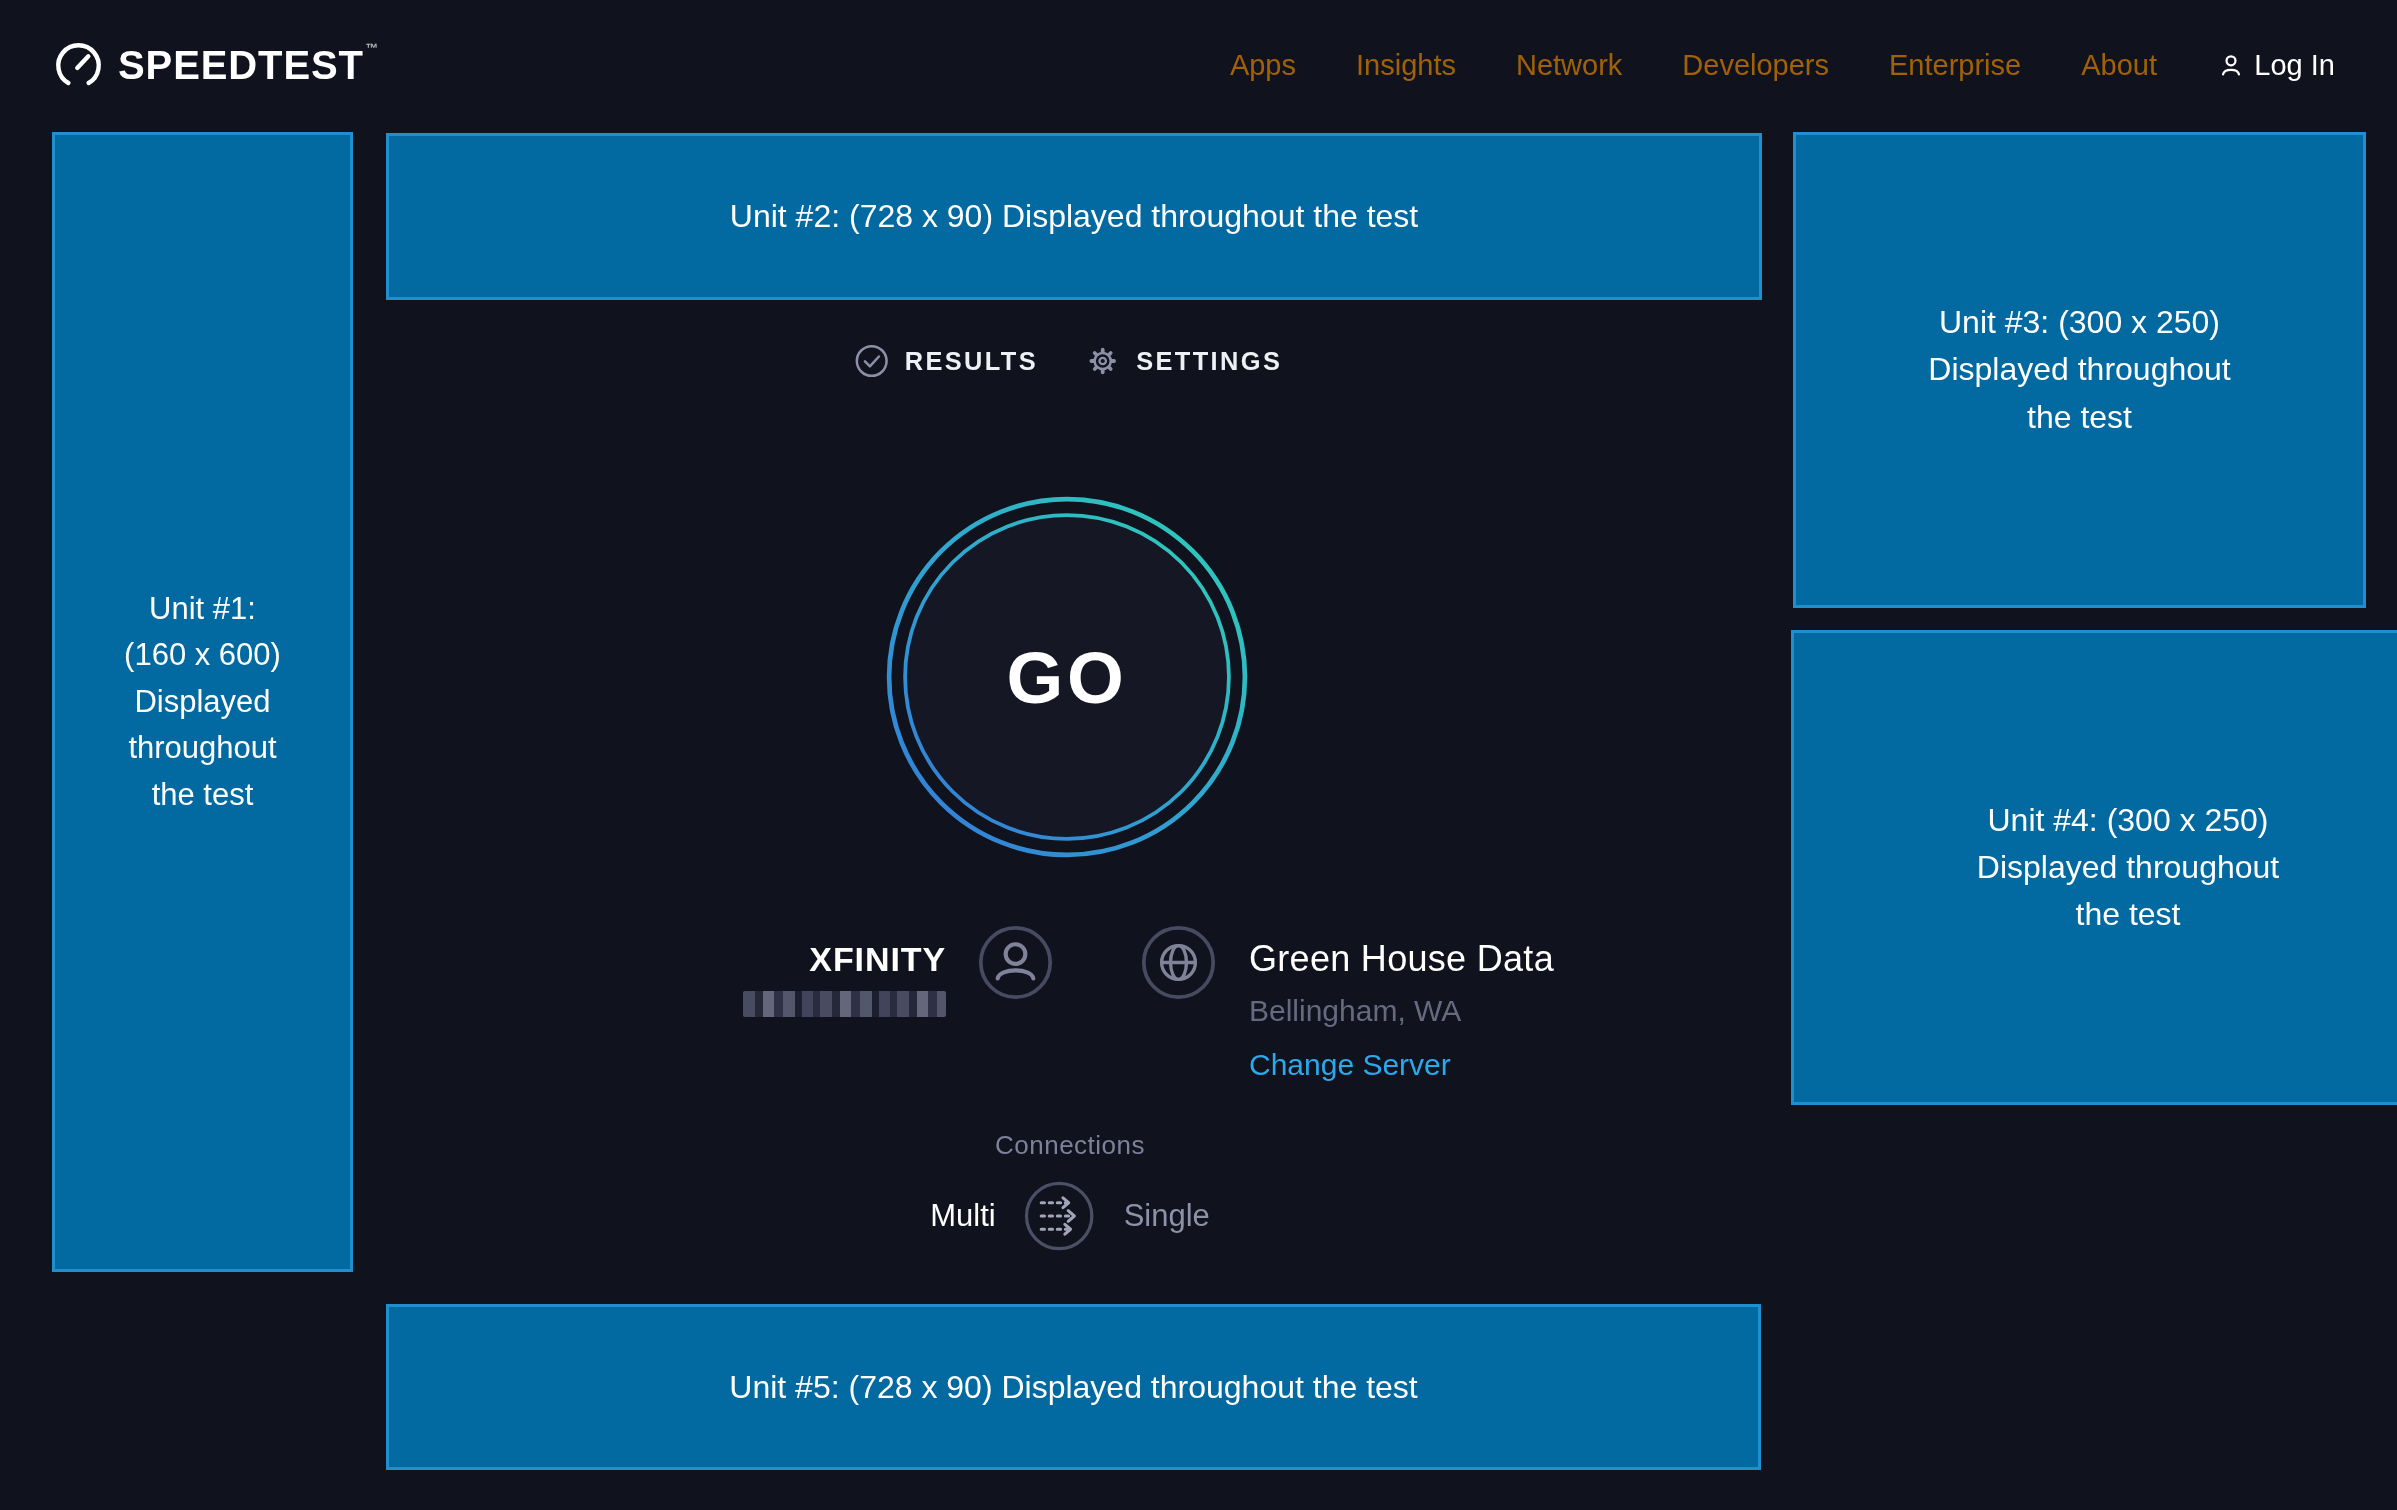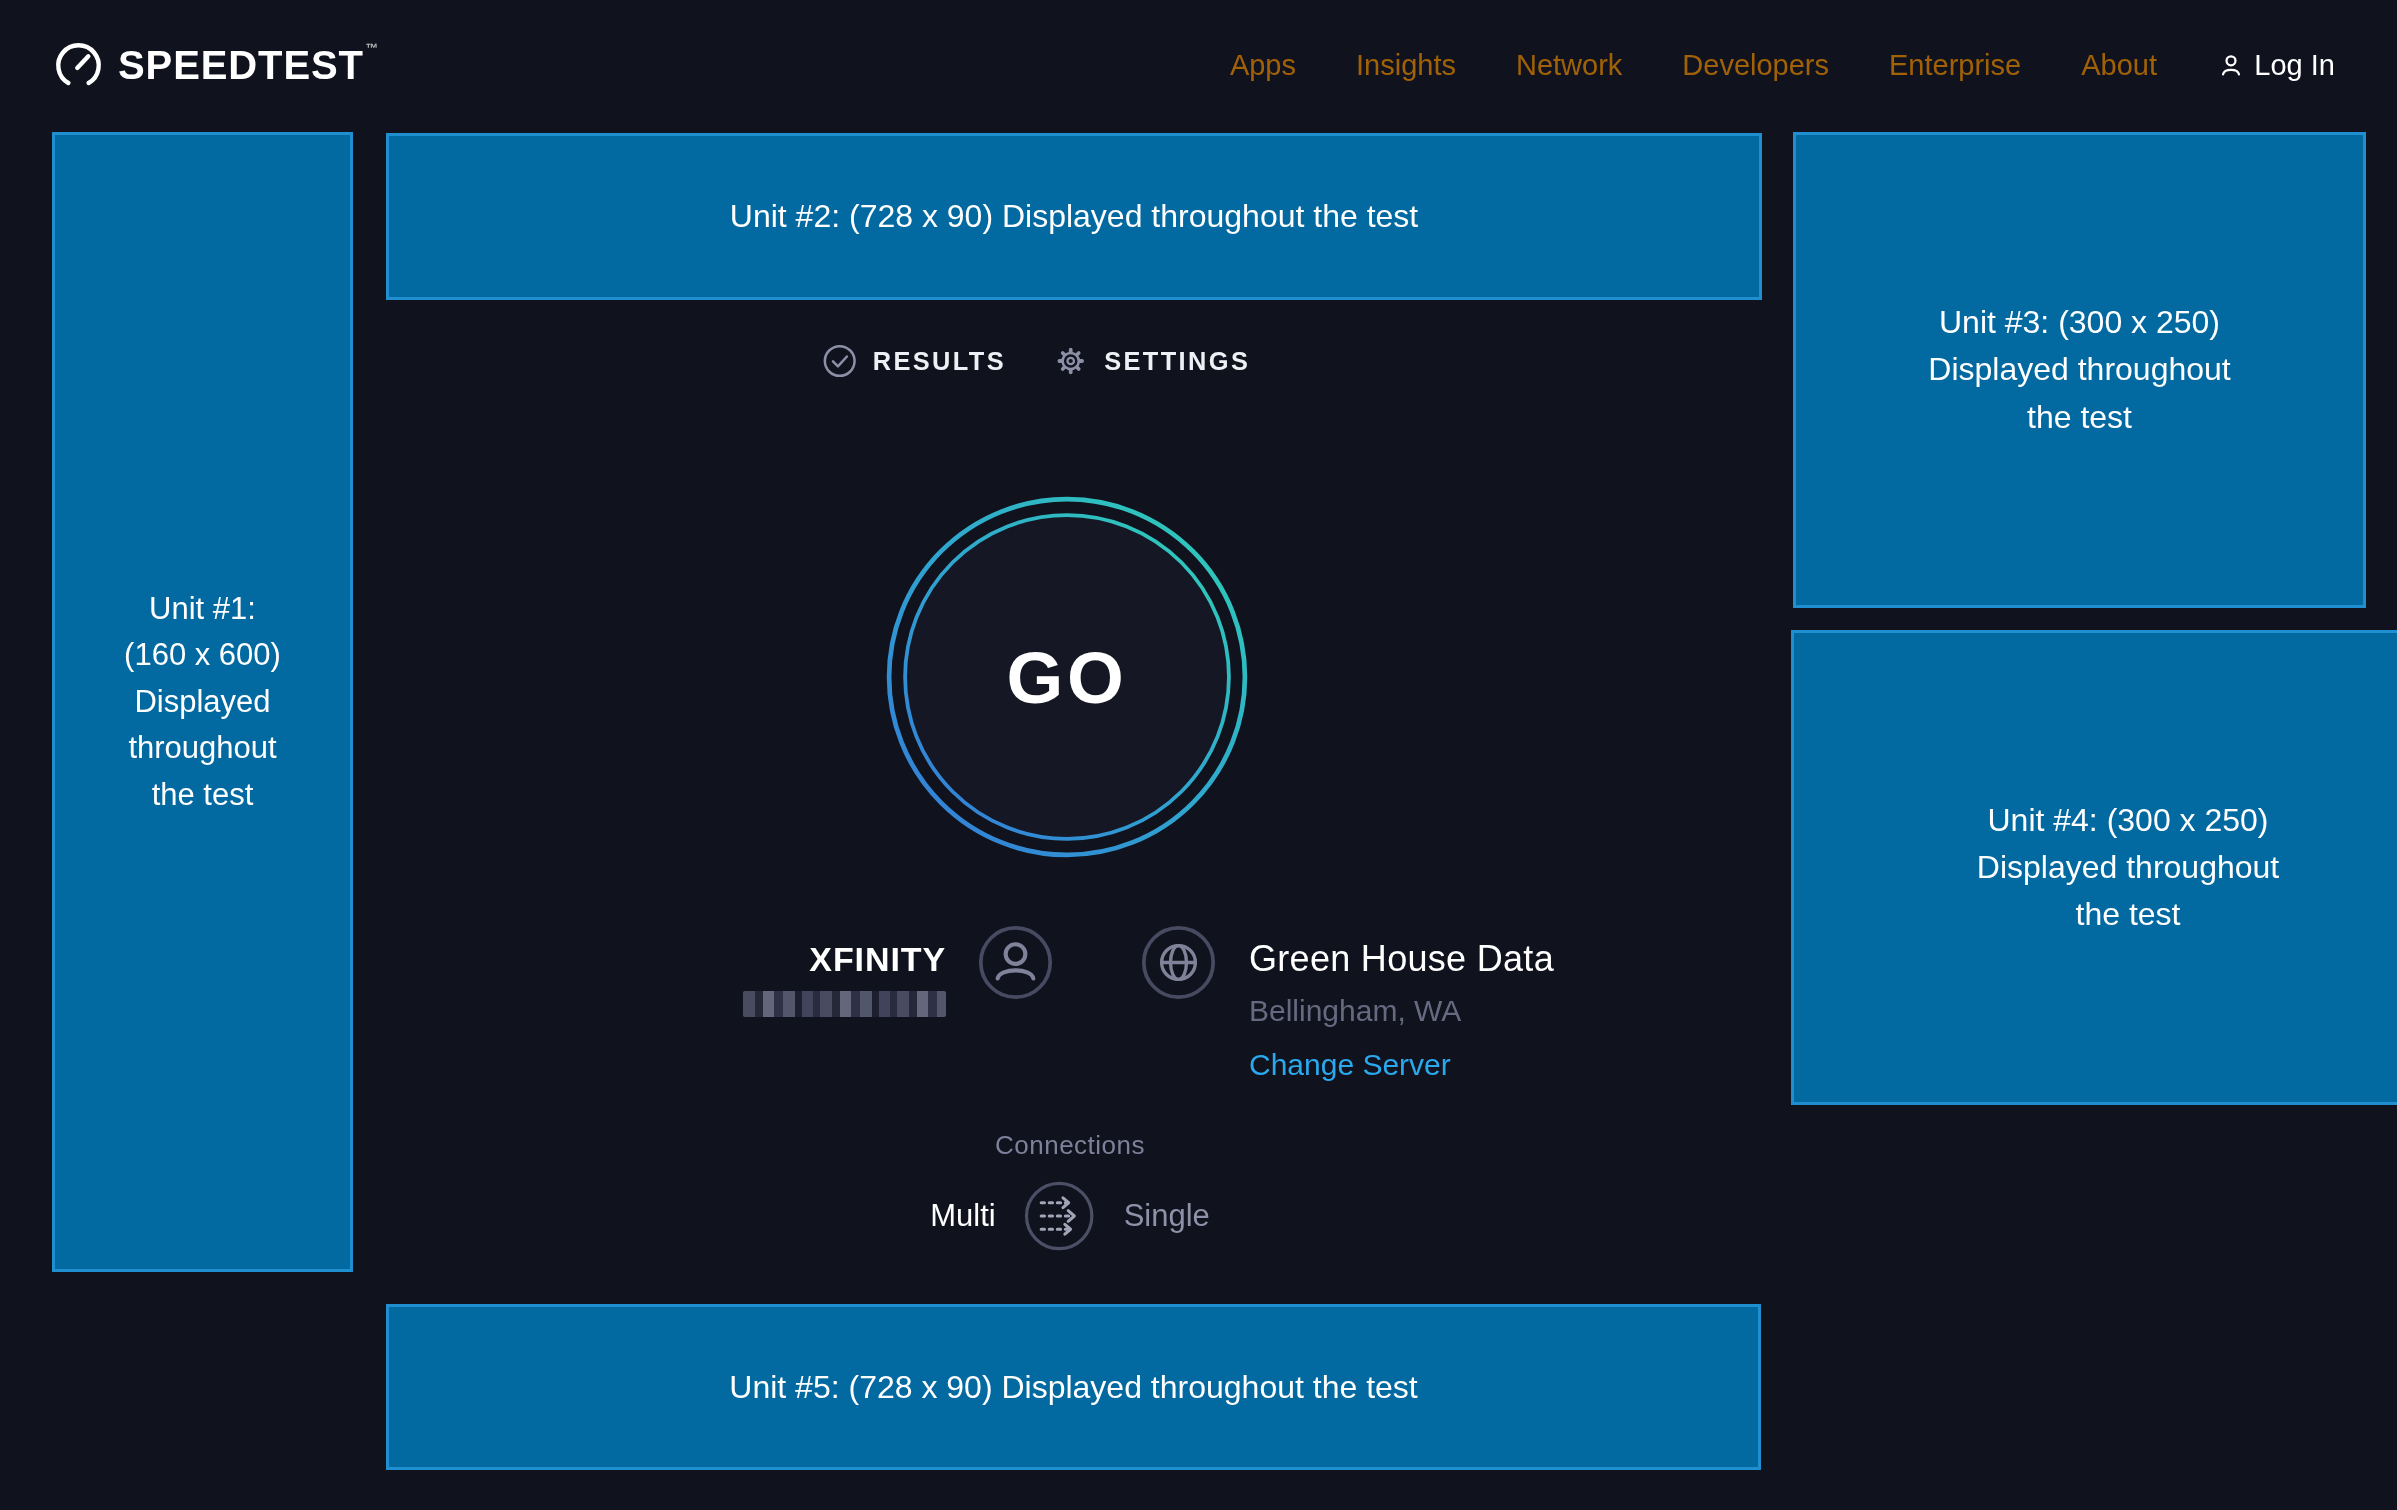--- a/index.html
+++ b/index.html
@@ -26,21 +26,21 @@
     box-sizing:border-box;display:flex;align-items:center;justify-content:center;
     text-align:center;white-space:pre-line;color:#fff;cursor:pointer;
   }
   #unit1{left:52px;top:132px;width:301px;height:1140px;font-size:31px;line-height:1.5;}
   #unit2{left:386px;top:133px;width:1376px;height:167px;font-size:32px;}
   #unit3{left:1793px;top:132px;width:573px;height:476px;font-size:32px;line-height:1.47;}
   #unit4{left:1791px;top:630px;width:674px;height:475px;font-size:32px;line-height:1.47;}
   #unit5{left:386px;top:1304px;width:1375px;height:166px;font-size:32px;}
   
   .tabs-row{
-    position:absolute;left:1036px;top:343px;transform:translateX(-50%);
+    position:absolute;left:1068px;top:343px;transform:translateX(-50%);
     display:flex;align-items:center;gap:47px;
   }
   .tab{display:flex;align-items:center;gap:15px;font-size:25.4px;font-weight:700;
     letter-spacing:2.4px;color:#eef0f6;cursor:pointer;white-space:nowrap;}
   
   .go-wrap{position:absolute;left:1067px;top:677px;transform:translate(-50%,-50%);
     width:369px;height:369px;cursor:pointer;}
   .go-svg{position:absolute;left:0;top:0;}
   .go-label{position:absolute;left:0;top:0;width:100%;height:100%;
     display:flex;align-items:center;justify-content:center;

